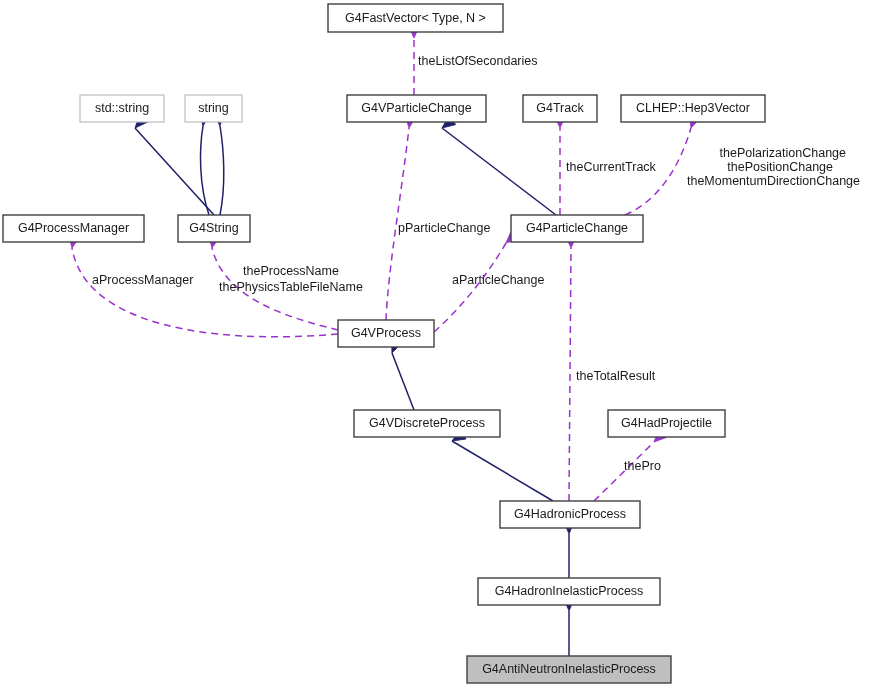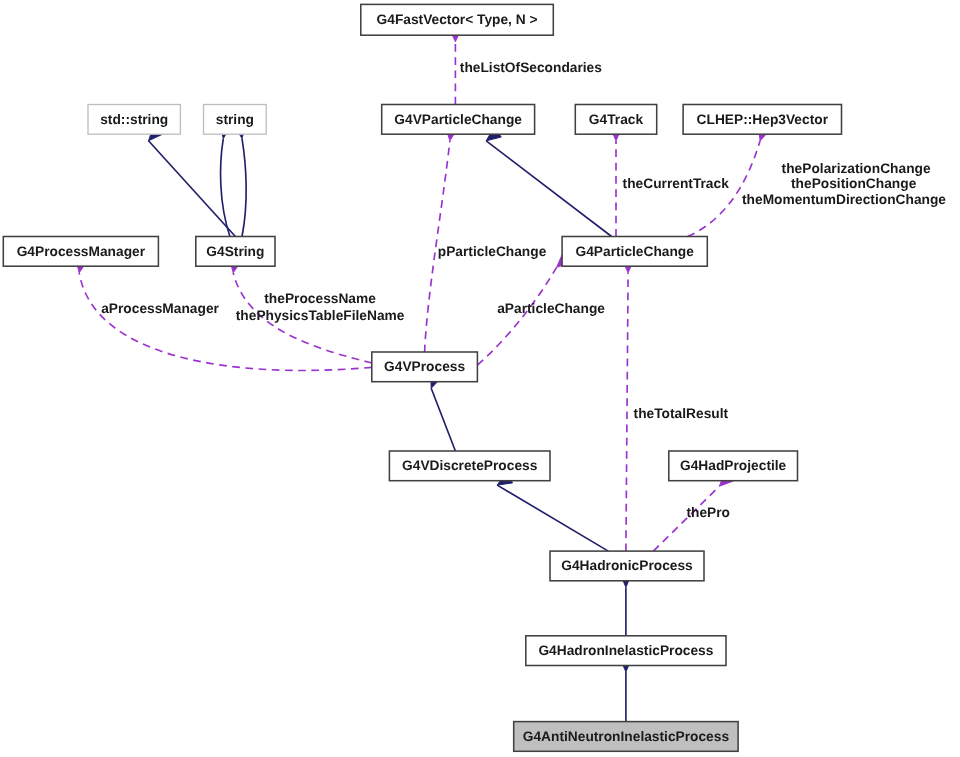--- a/index.html
+++ b/index.html
@@ -10,21 +10,20 @@
   body {
     width: 873px;
     height: 688px;
     font-family: "Liberation Sans", sans-serif;
     overflow: hidden;
   }
   #diagram-root {
     position: relative;
     width: 873px;
     height: 562px;
-    font-weight: bold;
   }
   svg#uml-canvas {
     position: absolute;
     top: 0;
     left: 0;
     width: 873px;
     height: 688px;
   }
   .cls-box-rect {
     fill: #ffffff;

